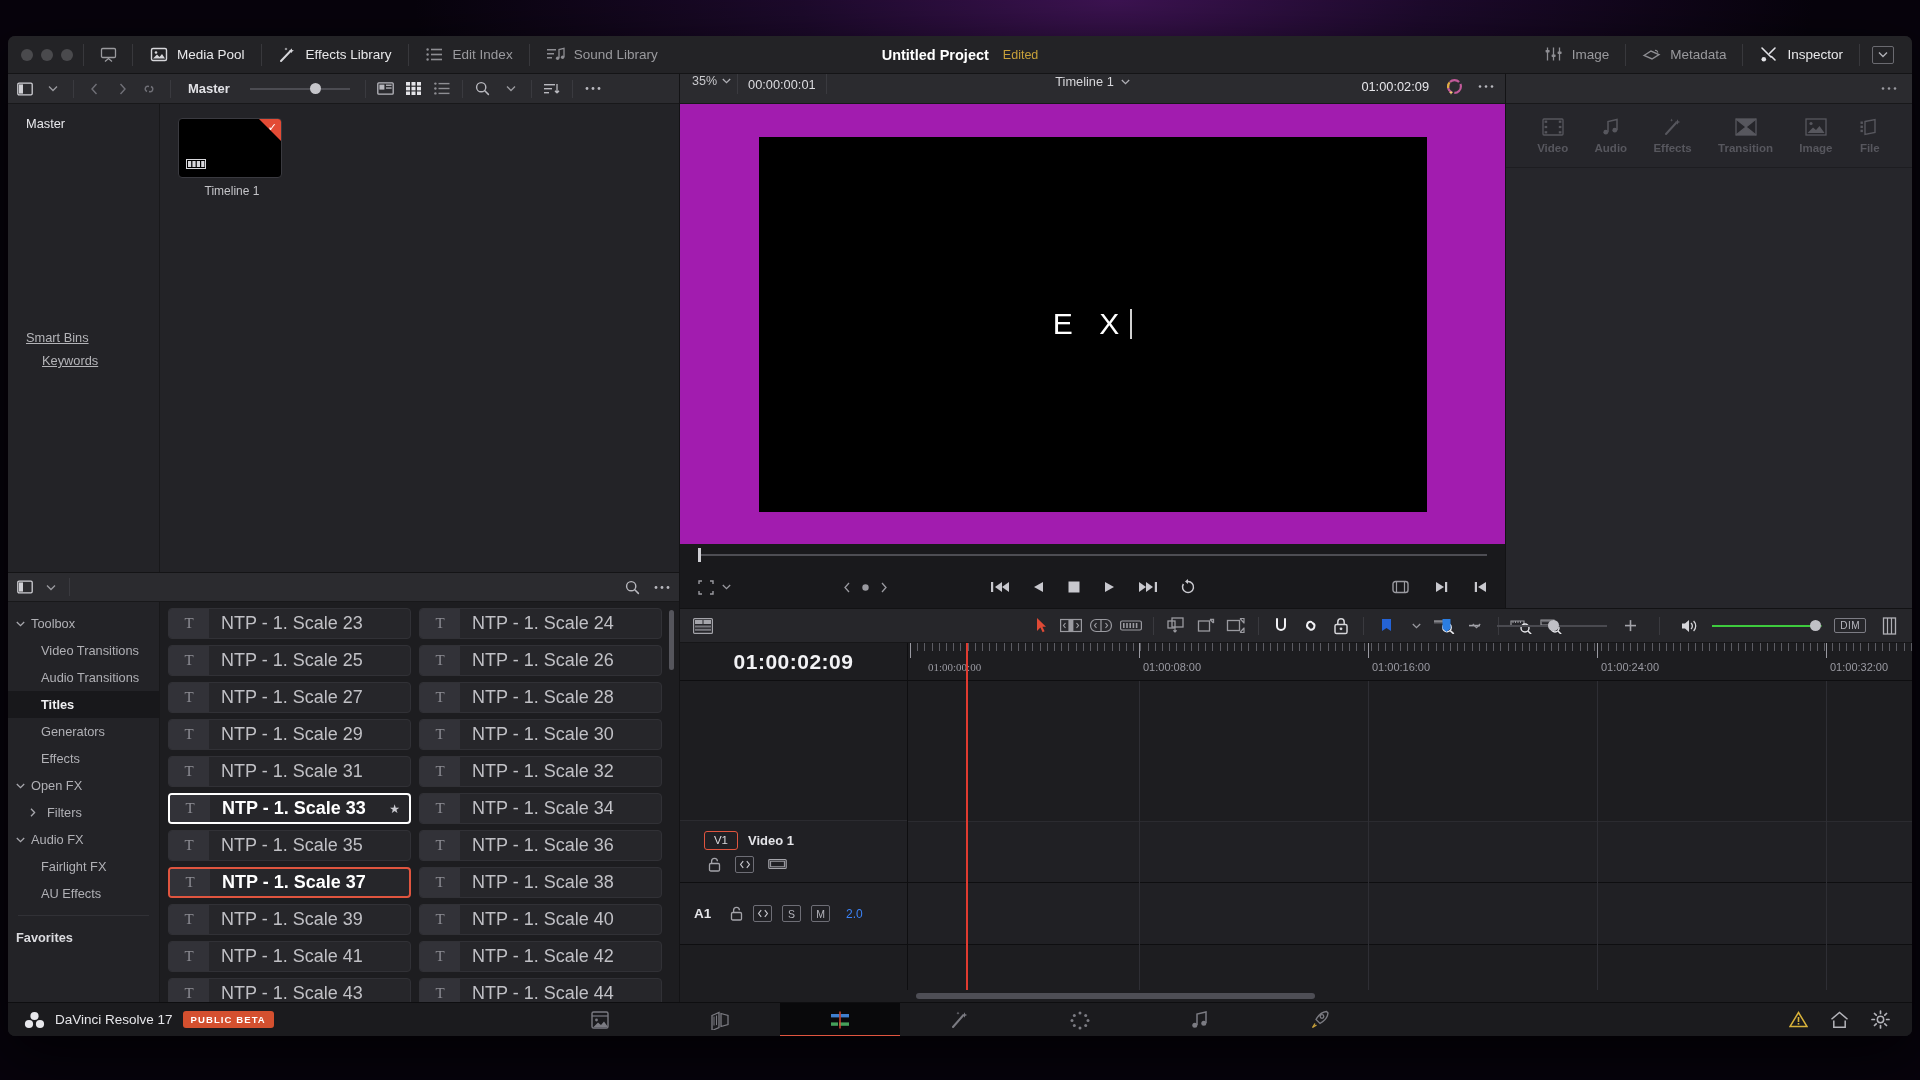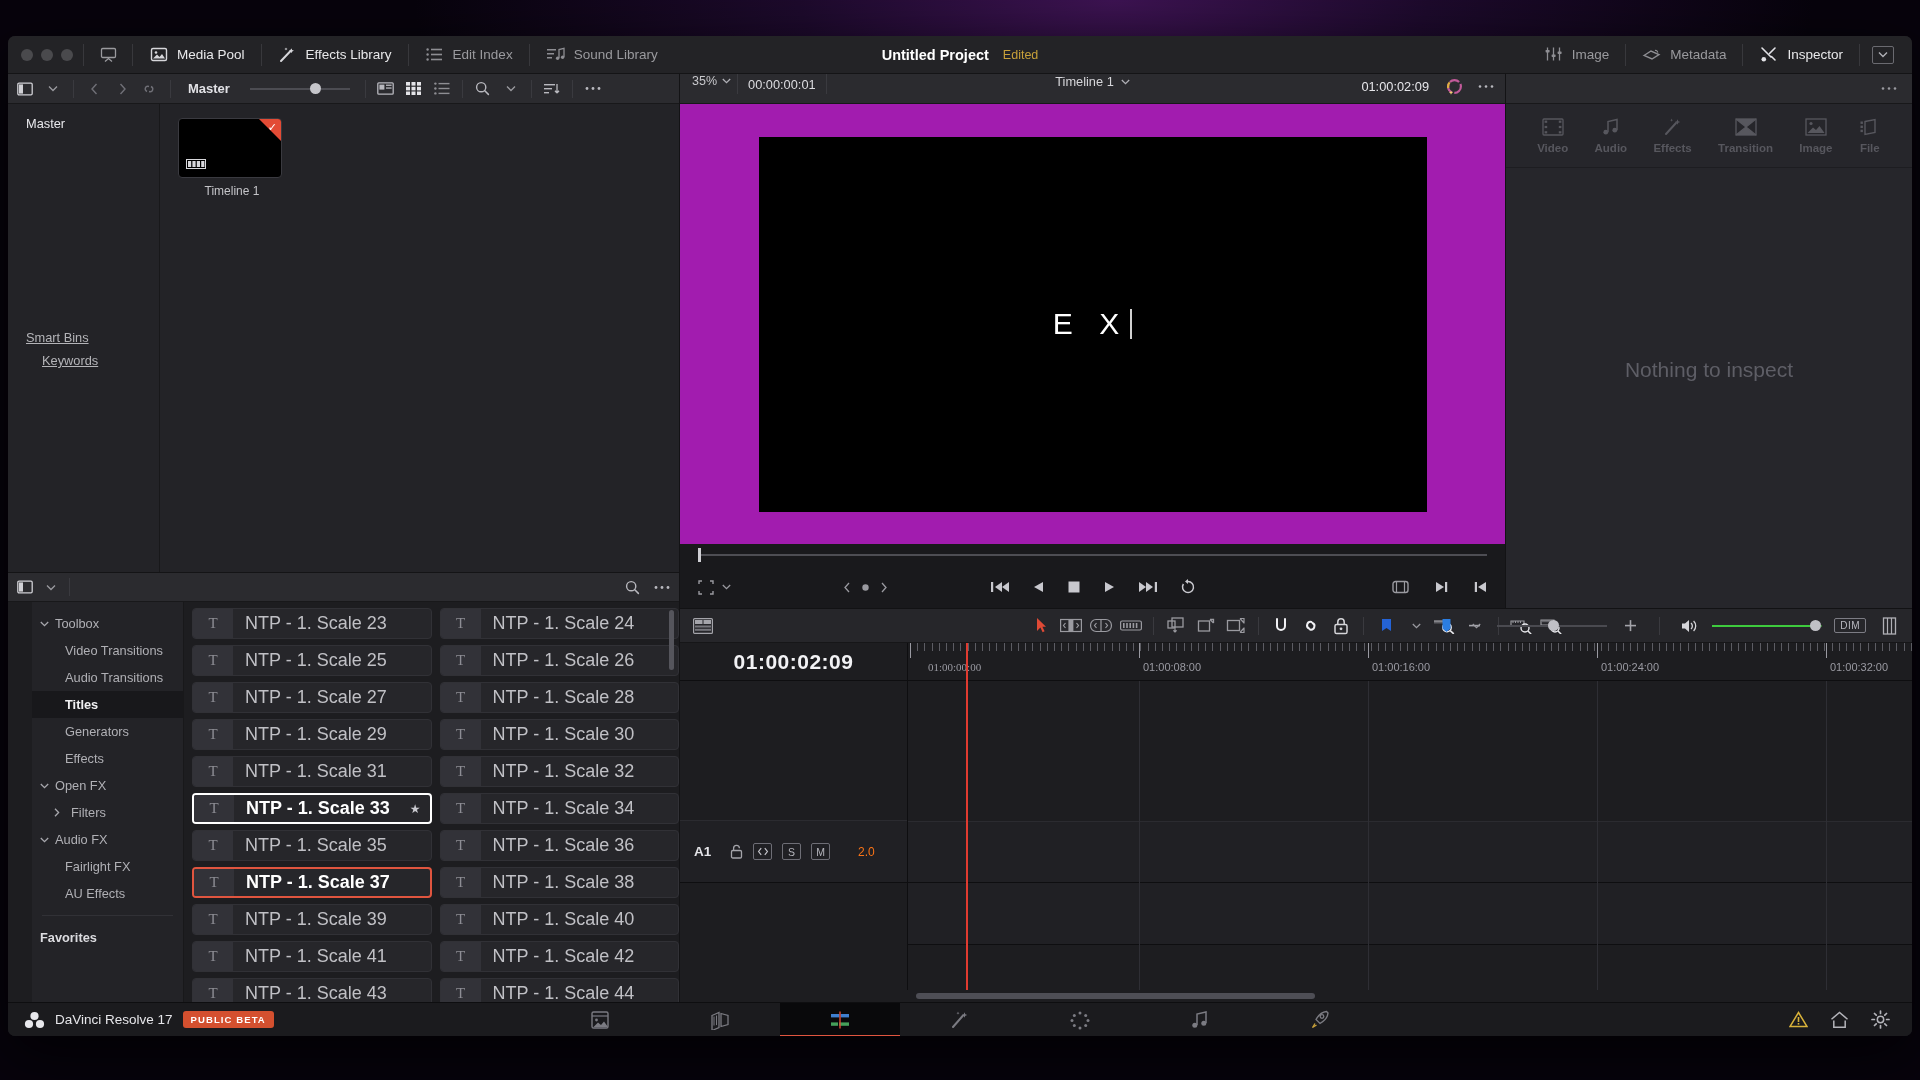--- a/index.html
+++ b/index.html
@@ -99,21 +99,21 @@
   .thumb-label { text-align:center; color:#c4c4c8; font-size:12px; margin-top:6px; }
   
   .fx { flex:1; display:flex; flex-direction:column; min-height:0; background:#1d1d20; }
   .fx-toolbar {
     height:30px; flex:0 0 30px; display:flex; align-items:center;
     background:#2b2b2f; border-top:1px solid #141416; border-bottom:1px solid #18181a; padding:0 4px;
   }
   .fx-search { flex:1; display:flex; align-items:center; justify-content:flex-end; gap:4px; }
   .fx-main { flex:1; display:flex; min-height:0; }
   .fx-tree { width:152px; flex:0 0 152px; background:#232327; border-right:1px solid #18181a;
-             padding-top:8px; display:flex; flex-direction:column;margin-left:24px; }
+             padding-top:8px; display:flex; flex-direction:column; }
   .fx-node { display:flex; align-items:center; gap:6px; height:27px; padding-left:8px;
              color:#b0b0b5; font-size:12.8px; }
   .fx-node.child { padding-left:33px; }
   .fx-node.child2 { padding-left:22px; }
   .fx-node.sel { background:#18181b; color:#f0f0f2; font-weight:bold; }
   .fx-div { height:1px; background:#313136; margin:8px 10px; }
   .fx-list { flex:1; min-height:0; position:relative; overflow:hidden; background:#1d1d20;
              padding:6px 0 0 8px; }
   .fx-cols { display:flex; gap:8px; }
   .fx-col { width:243px; }
@@ -207,21 +207,21 @@
                 justify-content:center; padding-left:24px; gap:6px; background:#202024; }
   .vrow { display:flex; align-items:center; gap:10px; }
   .vbadge { width:34px; height:19px; border:1px solid #e0553f; border-radius:3px; color:#d8d8dc;
             font-size:11.5px; display:flex; align-items:center; justify-content:center; }
   .vname { color:#e4e4e8; font-size:13px; font-weight:bold; }
   .atrack-hdr { flex:0 0 62px; display:flex; align-items:center; padding-left:14px; gap:10px;
                 background:#202024; border-bottom:1px solid #0e0e10; }
   .abadge { color:#e4e4e8; font-size:13.5px; font-weight:bold; width:26px; }
   .sq { width:19px; height:17px; border:1px solid #6e6e76; border-radius:2px; color:#b4b4bb;
         font-size:10.5px; display:flex; align-items:center; justify-content:center; }
-  .aval { color:#f97316; font-size:12px; margin-left:18px; }
+  .aval { color:#3b82f6; font-size:12px; margin-left:6px; }
   .tl-area { flex:1; position:relative; min-width:0; background:#1d1d20; overflow:hidden; }
   .ruler { height:38px; background:#1d1d20; position:relative; border-bottom:1px solid #0e0e10; }
   .tick { position:absolute; top:0; width:1px; background:#5c5c63; }
   .rlabel { position:absolute; top:18px; color:#9a9aa2; font-size:11px; white-space:nowrap; }
   .majorline { position:absolute; top:0; bottom:0; width:1px; background:#2e2e34; }
   .tl-tracks { position:absolute; top:38px; left:0; right:0; bottom:0; }
   .vtrack { position:absolute; top:140px; left:0; right:0; height:62px;
             border-top:1px solid #2b2b30; border-bottom:1px solid #0e0e10; background:#202024; }
   .atrack { position:absolute; top:202px; left:0; right:0; height:62px; background:#202024;
             border-bottom:1px solid #0e0e10; }
@@ -945,23 +945,20 @@
                       <g fill="#57575e">
                         <rect x="1.5" y="3.5" width="2.4" height="2.4"></rect>
                         <rect x="1.5" y="7.6" width="2.4" height="2.4"></rect>
                         <rect x="1.5" y="11.7" width="2.4" height="2.4"></rect>
                       </g>
                     </svg>
                 </span>
                 <span>File</span>
               </div>
             </div>
-            <div class="insp-body">
-              <div class="insp-empty">Nothing to inspect</div>
-            </div>
           </div>
         </div>
 
         <div class="timeline">
           <div class="tl-toolbar">
             <span class="ic tool-ic">
               <svg width="20" height="16" viewBox="0 0 20 16">
                   <rect x=".6" y=".6" width="18.8" height="14.8" rx="1" fill="none" stroke="#a4a4aa" stroke-width="1.2"></rect>
                   <rect x="2" y="2" width="7.5" height="4" fill="#a4a4aa"></rect>
                   <rect x="10.5" y="2" width="7.5" height="4" fill="#a4a4aa"></rect>
@@ -1133,20 +1130,45 @@
                     <path d="M5.5 1v16M9.5 1v16" stroke="#b0b0b6" stroke-width="1.2"></path>
                   </svg>
               </span>
             </div>
           </div>
 
           <div class="tl-main">
             <div class="tl-headers">
               <div class="tl-tc">01:00:02:09</div>
               <div class="hdr-gap"></div>
+              <div class="vtrack-hdr">
+                <div class="vrow">
+                  <span class="vbadge">V1</span>
+                  <span class="vname">Video 1</span>
+                </div>
+                <div class="vrow" style="gap:14px;padding-left:4px">
+                  <span class="ic">
+                    <svg width="13" height="15" viewBox="0 0 13 15">
+                        <rect x="1.5" y="6.5" width="10" height="7.5" rx="1.3" fill="none" stroke="#a4a4aa" stroke-width="1.3"></rect>
+                        <path d="M3.6 6.5V4.3a2.9 2.9 0 0 1 5.8 0" fill="none" stroke="#a4a4aa" stroke-width="1.3"></path>
+                      </svg>
+                  </span>
+                  <span class="sq">
+                    <svg width="12" height="9" viewBox="0 0 12 9">
+                        <path d="M4.2 1.2L1.6 4.5l2.6 3.3M7.8 1.2l2.6 3.3-2.6 3.3" fill="none" stroke="#c4c4ca" stroke-width="1.2"></path>
+                      </svg>
+                  </span>
+                  <span class="ic">
+                    <svg width="19" height="13" viewBox="0 0 19 13">
+                        <rect x=".8" y="1.5" width="17.4" height="9" rx="1" fill="none" stroke="#a4a4aa" stroke-width="1.2"></rect>
+                        <rect x="2.6" y="3.2" width="13.8" height="5.6" fill="none" stroke="#a4a4aa" stroke-width="1"></rect>
+                      </svg>
+                  </span>
+                </div>
+              </div>
               <div class="atrack-hdr">
                 <span class="abadge">A1</span>
                 <span class="ic">
                   <svg width="13" height="15" viewBox="0 0 13 15">
                       <rect x="1.5" y="6.5" width="10" height="7.5" rx="1.3" fill="none" stroke="#a4a4aa" stroke-width="1.3"></rect>
                       <path d="M3.6 6.5V4.3a2.9 2.9 0 0 1 5.8 0" fill="none" stroke="#a4a4aa" stroke-width="1.3"></path>
                     </svg>
                 </span>
                 <span class="sq">
                   <svg width="12" height="9" viewBox="0 0 12 9">

